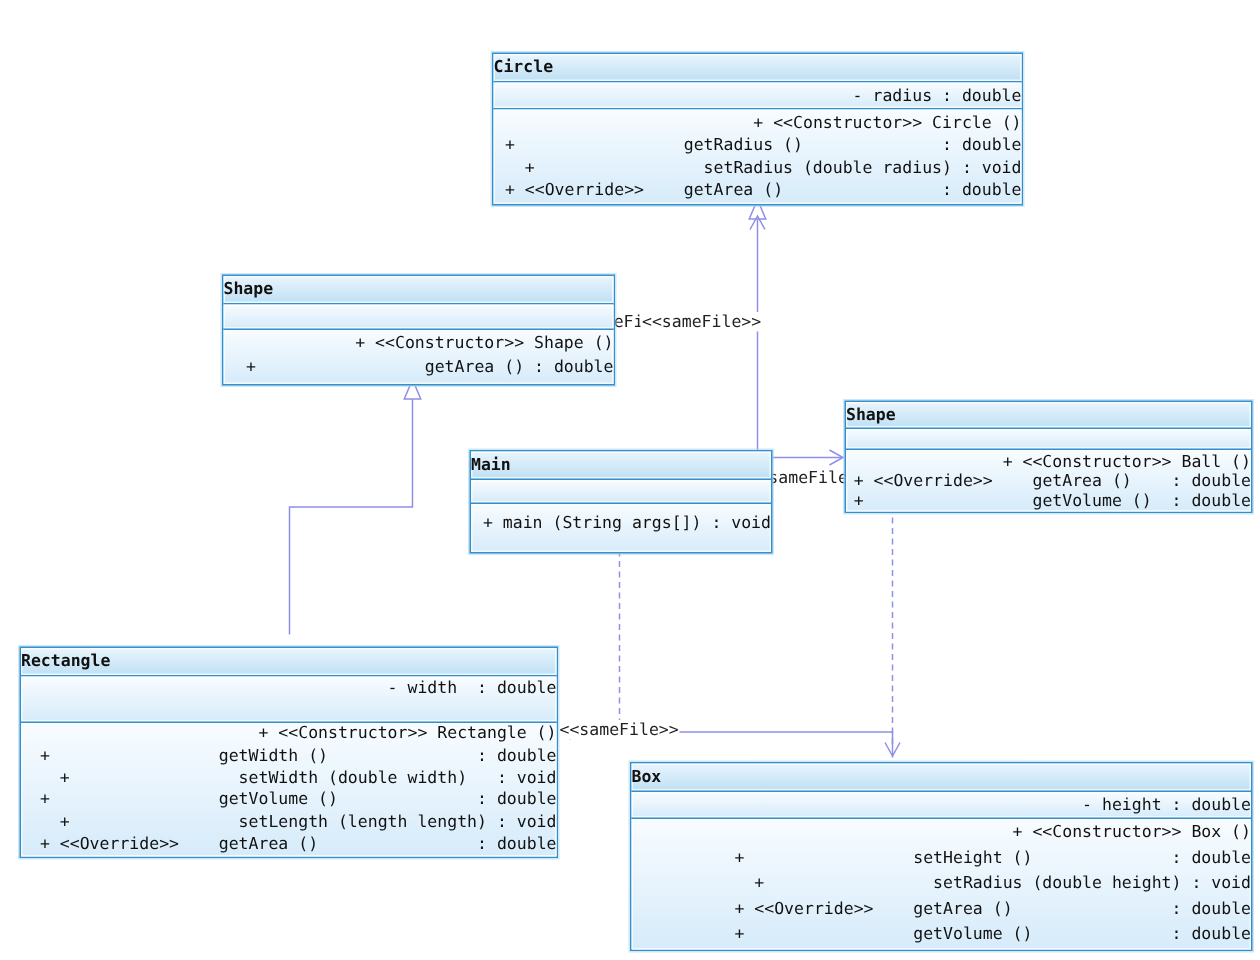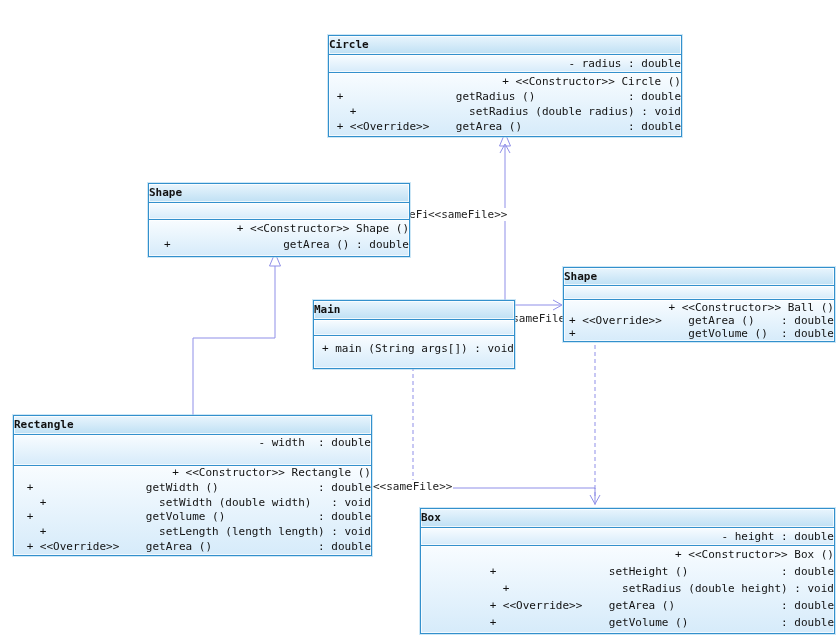--- a/index.html
+++ b/index.html
@@ -101,21 +101,21 @@
   <div class="cls" style="left:563px;top:267px;width:270px">
     <div class="hd" style="height:17px;line-height:17px">Shape</div>
     <div class="cmp" style="height:13px"></div>
     <div class="cmp" style="height:40px;line-height:13px;padding-top:1px">
       <div class="row">+ &lt;&lt;Constructor&gt;&gt; Ball ()</div>
       <div class="row">+ &lt;&lt;Override&gt;&gt;    getArea ()    : double</div>
       <div class="row">+                 getVolume ()  : double</div>
     </div>
   </div>
 
-  <div class="cls" style="left:13px;top:415px;width:357px">
+  <div class="cls" style="left:13px;top:431px;width:357px">
     <div class="hd" style="height:18px;line-height:18px">Rectangle</div>
     <div class="cmp" style="height:30px;line-height:15px">
       <div class="row">- width  : double</div>
     </div>
     <div class="cmp" style="height:89px;line-height:14.8px">
       <div class="row">+ &lt;&lt;Constructor&gt;&gt; Rectangle ()</div>
       <div class="row">+                 getWidth ()               : double</div>
       <div class="row">+                 setWidth (double width)   : void</div>
       <div class="row">+                 getVolume ()              : double</div>
       <div class="row">+                 setLength (length length) : void</div>

